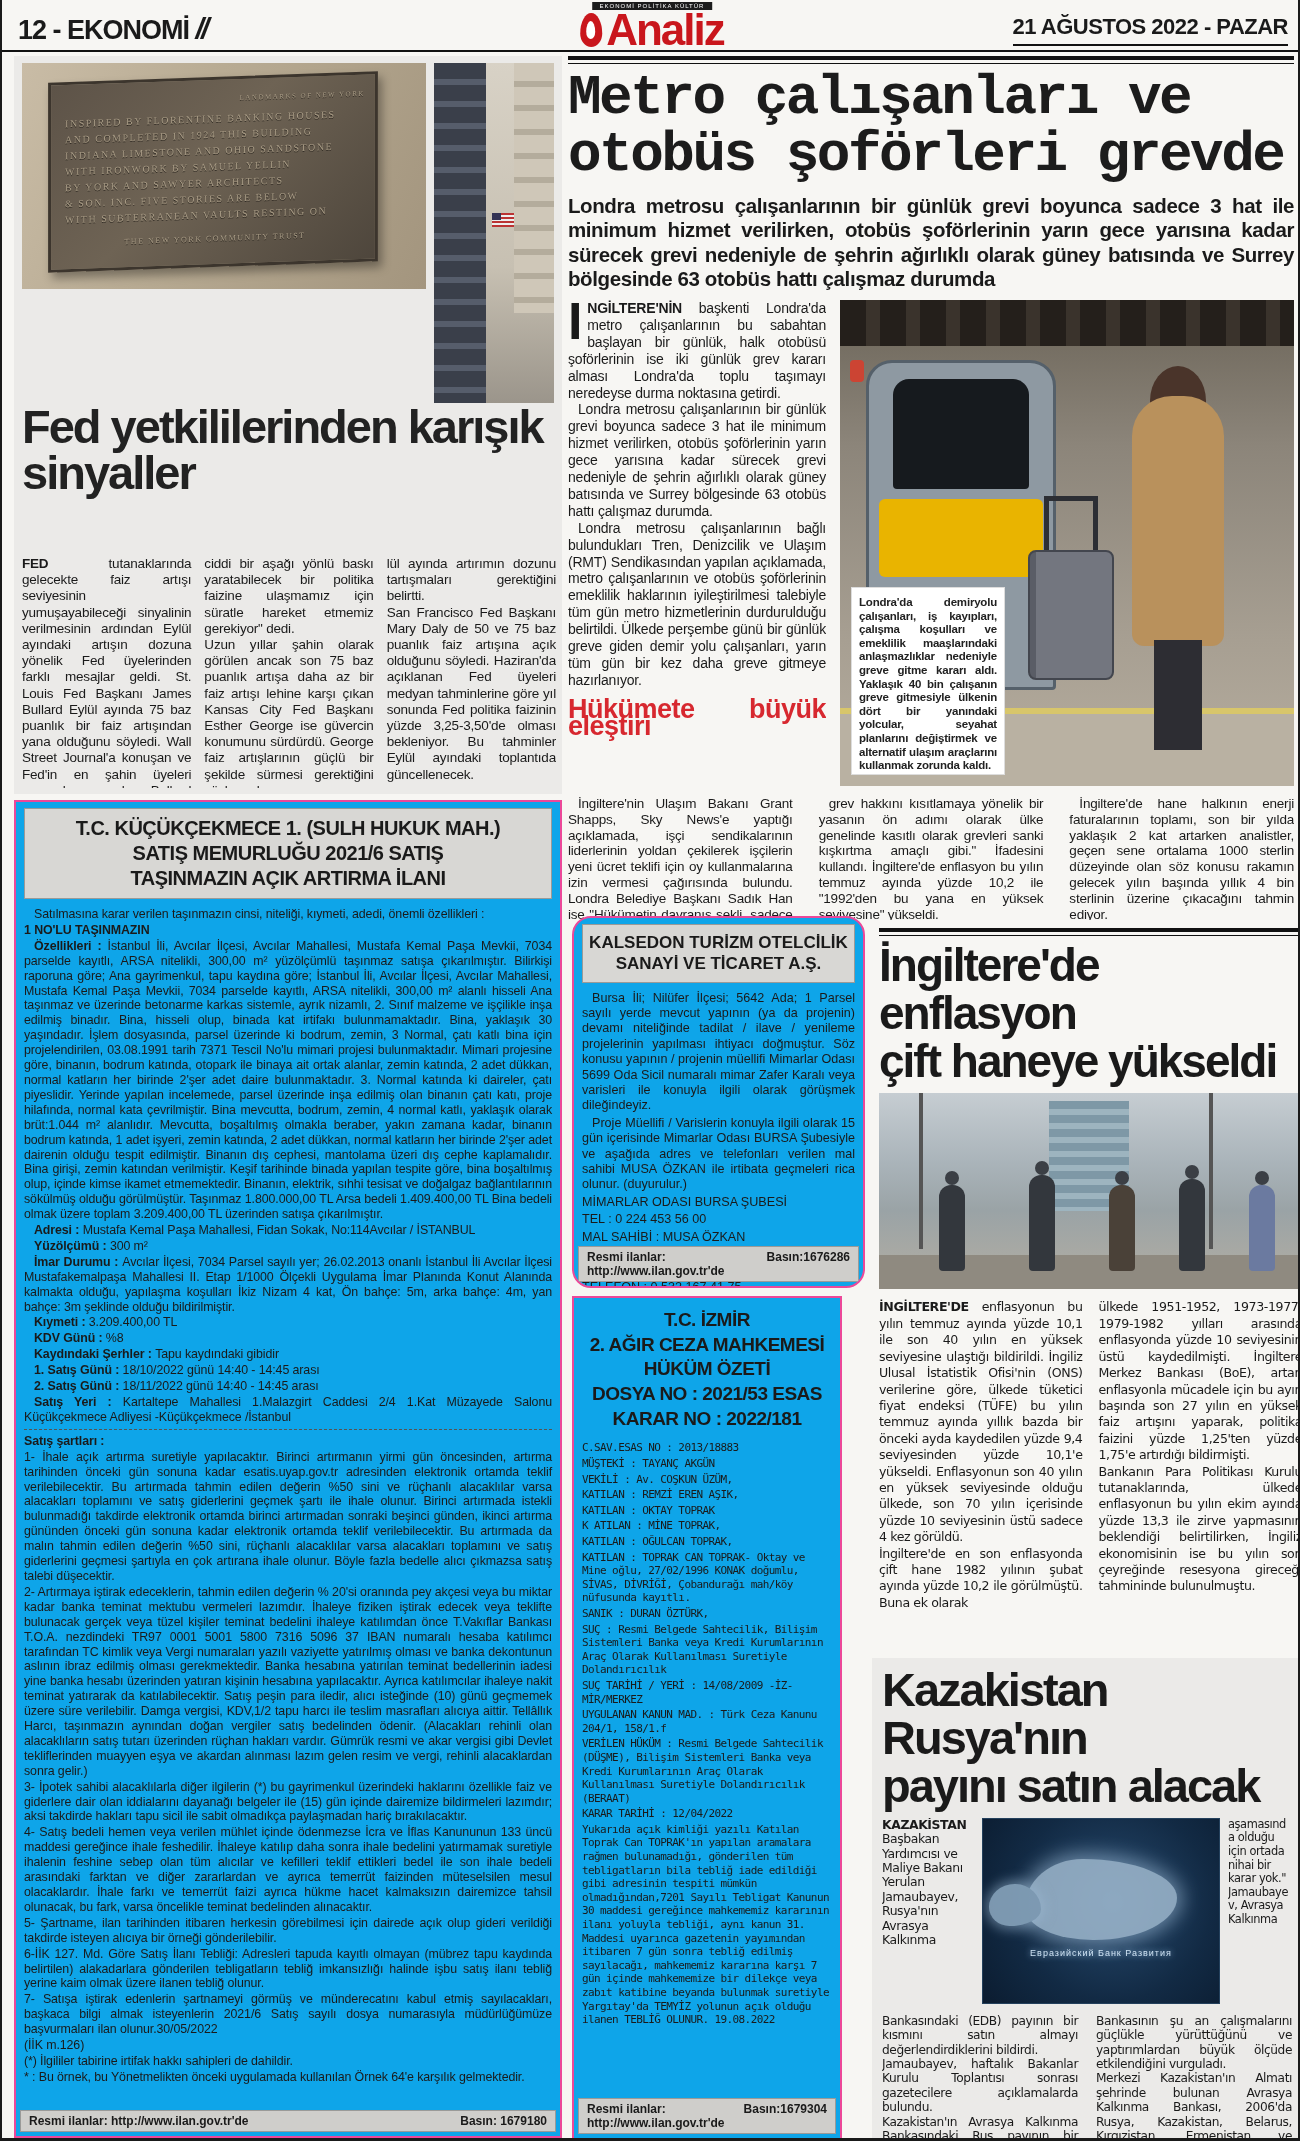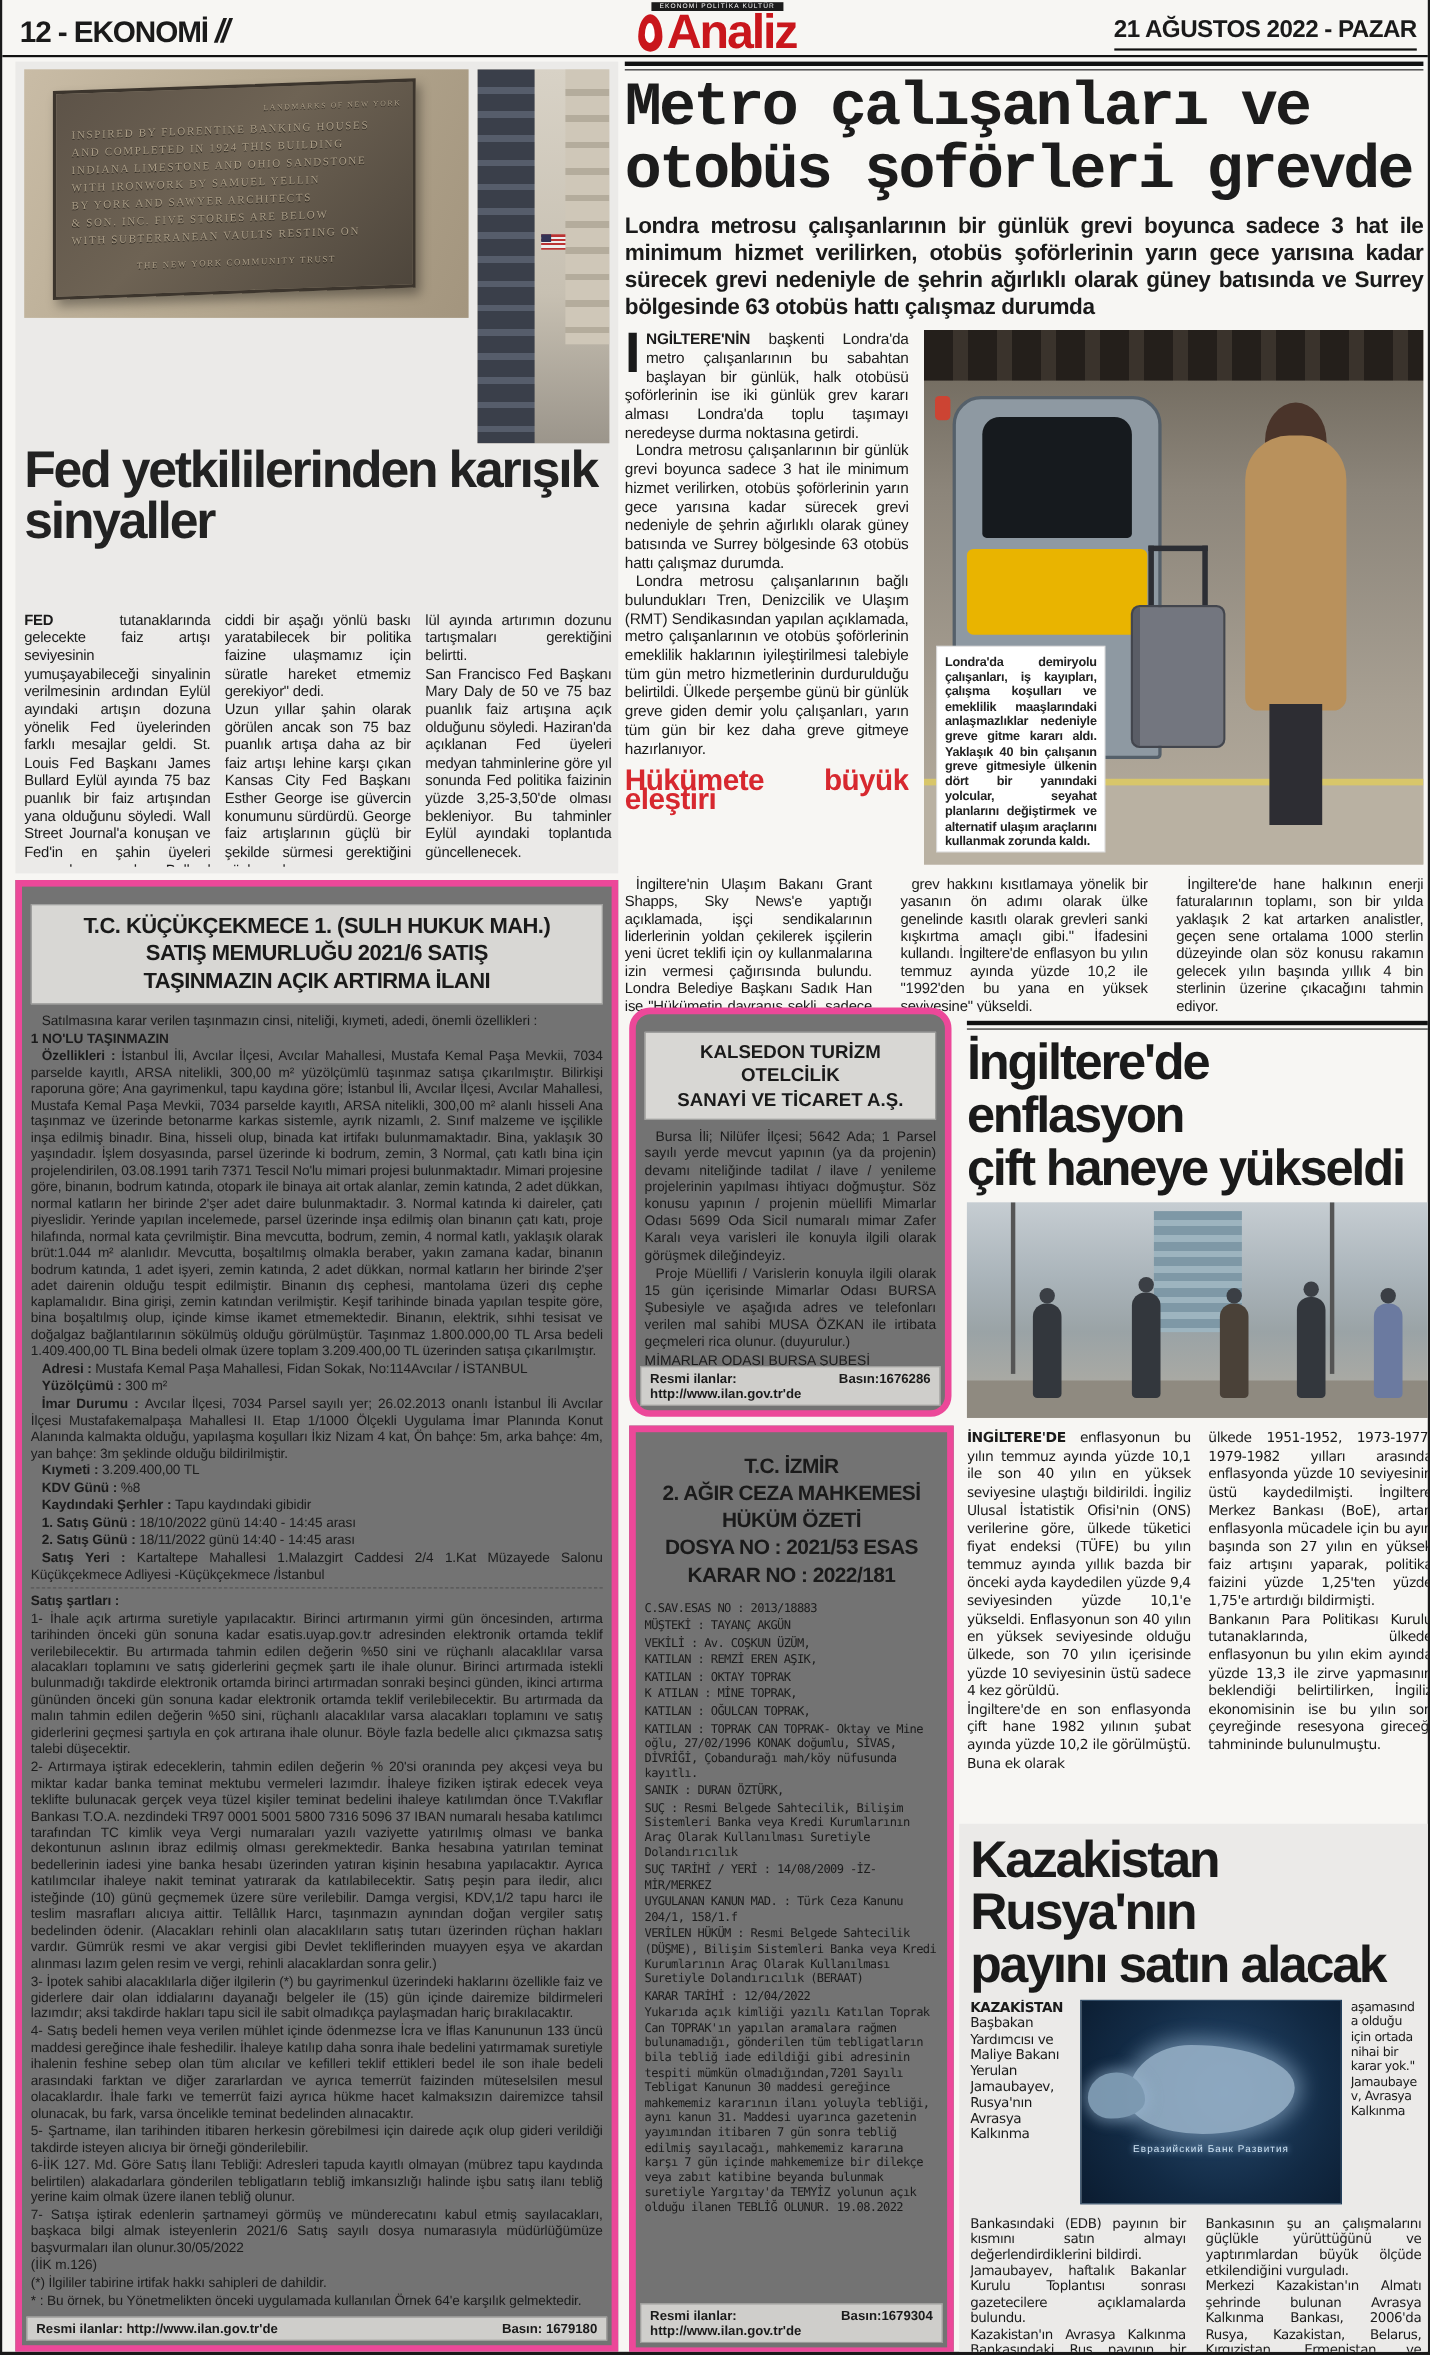--- a/index.html
+++ b/index.html
@@ -69,39 +69,39 @@
   .t-woman { position:absolute; right:70px; top:96px; width:92px; height:250px; background:#b9915c; border-radius:40px 40px 12px 12px; }
   .t-hair { position:absolute; right:88px; top:66px; width:56px; height:70px; background:#4a342a; border-radius:50% 50% 40% 40%; }
   .t-legs { position:absolute; right:92px; top:340px; width:48px; height:110px; background:#2d2d33; }
   .t-case { position:absolute; right:180px; top:250px; width:86px; height:130px; background:linear-gradient(90deg,#5a5d66 0 6px,#73767f 6px 12px); border-radius:8px; border:2px solid #43464e; }
   .t-handle { position:absolute; right:196px; top:196px; width:54px; height:54px; border:5px solid #2c2e34; border-bottom:none; }
   .train-caption { position:absolute; left:12px; top:288px; width:152px; height:186px; background:#fff; padding:8px 7px; font-size:11.5px; line-height:13.6px; font-weight:600; color:#222; text-align:justify; letter-spacing:-0.2px; box-shadow:0 0 0 1px #ddd; }
   .metro-cont { margin-top:10px; display:flex; gap:26px; height:124px; overflow:hidden; }
   .metro-cont > div { flex:1; font-size:13.5px; line-height:15.8px; text-align:justify; letter-spacing:-0.2px; text-indent:10px; }
 
   
-  .notice { position:absolute; background:#737373; border:6px solid #ec4899; padding:16px 8px 30px 8px; overflow:hidden; }
+  .notice { position:absolute; background:#0ea5e9; border:2px solid #ec4899; padding:6px 8px 30px 8px; overflow:hidden; }
   .notice-head { background:#d8d7d4; text-align:center; font-weight:700; padding:7px 4px; line-height:1.25; border:1px solid #9a9a98; }
   .notice-foot { position:absolute; left:4px; right:4px; bottom:4px; background:#cfcecb; display:flex; justify-content:space-between; padding:3px 8px; font-size:12px; font-weight:700; border:1px solid #9a9a98; }
   
   #notice1 { left:12px; top:800px; width:548px; height:1338px; }
   #notice1 .notice-head { font-size:20px; letter-spacing:-0.5px; }
   .n1-body { margin-top:8px; font-size:12.4px; line-height:14.9px; text-align:justify; letter-spacing:-0.1px; }
   .n1-body p { margin-bottom:1px; }
   .n1-ind { text-indent:10px; }
   .b { font-weight:700; }
   .dash-sep { border-top:1px dashed #555; margin:4px 0; }
   
   #notice2 { left:570px; top:916px; width:293px; height:372px;border-radius:19px; }
   #notice2 .notice-head { font-size:17px; }
   .n2-body { margin-top:8px; font-size:12.6px; line-height:15.4px; }
   .n2-body p { text-indent:10px; text-align:justify; margin-bottom:2px; }
   .n2-kv { text-indent:0 !important; }
   
-  #notice3 { left:570px; top:1296px; width:295px; height:844px; }
+  #notice3 { left:570px; top:1296px; width:270px; height:844px; }
   .n3-title { text-align:center; font-weight:700; font-size:19px; line-height:1.3; letter-spacing:-0.5px; margin-top:4px; }
   .n3-body { margin-top:10px; font-family:"DejaVu Sans Mono", monospace; font-size:11px; line-height:13.6px; letter-spacing:-0.6px; }
   .n3-body p { margin-bottom:2px; }
 
   
   #infl { position:absolute; left:877px; top:928px; width:423px; height:726px; }
   .infl-headline { margin-top:6px; font-size:46px; font-weight:800; letter-spacing:-2px; line-height:1.04; }
   .ped-photo { margin-top:8px; width:423px; height:196px; background:linear-gradient(180deg,#c6cdd2 0%,#aab4ba 35%,#9aa3a6 60%,#b4aea2 100%); }
   .ped-bldg { position:absolute; left:170px; top:8px; width:80px; height:110px; background:repeating-linear-gradient(180deg,#7e98a6 0 8px,#9db4bf 8px 14px); }
   .ped-pole { position:absolute; width:4px; background:#555; top:0; bottom:40px; }

